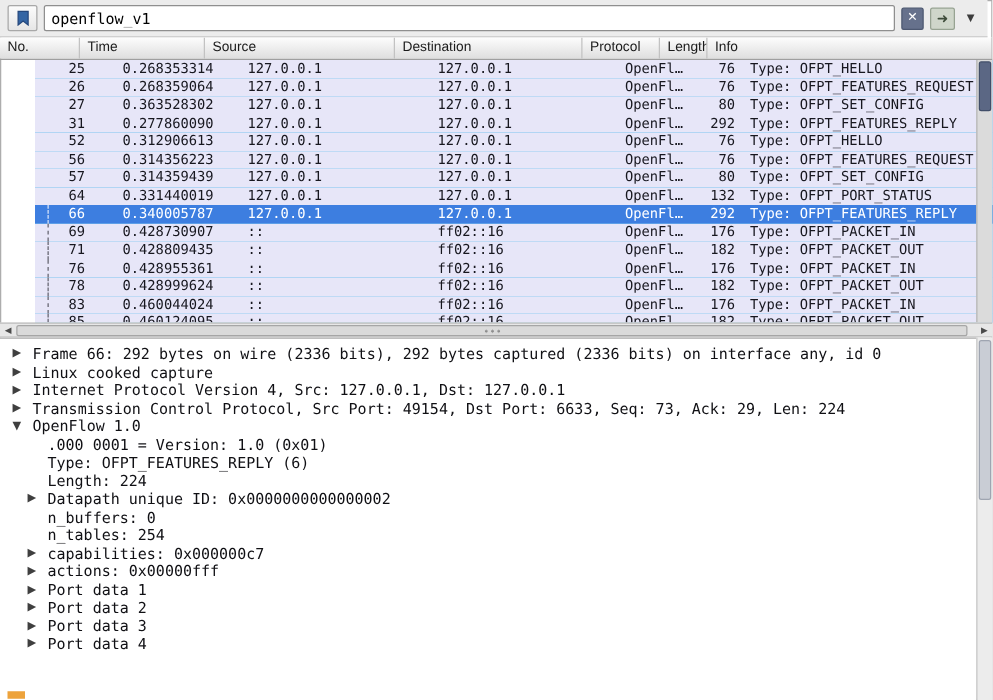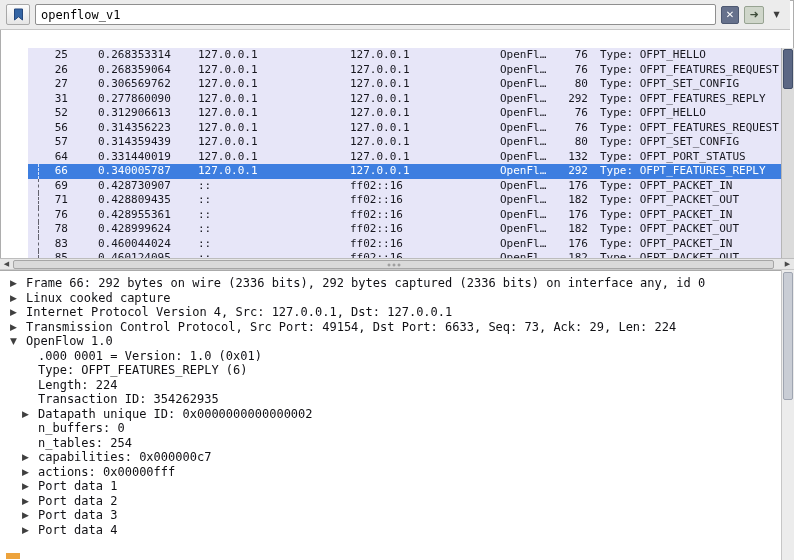--- a/index.html
+++ b/index.html
@@ -64,20 +64,29 @@
       <svg width="11" height="13" viewBox="0 0 11 13">
         <path d="M1.5 1 h8 v11 l-4 -3.2 l-4 3.2 z" style="fill:var(--bookmark,#3465a4)" stroke="#24477c" stroke-width="1"></path>
       </svg>
     </div>
     <input id="filter-input" type="text" value="openflow_v1" style="">
     <button class="fbtn" id="clear-btn"><span>✕</span></button>
     <button class="fbtn" id="apply-btn"><span>➜</span></button>
     <button class="fbtn" id="dropdown-btn"><span>▼</span></button>
   </div>
 
+  <div id="pheader">
+      <span class="hc no">No.</span>
+      <span class="hc time">Time</span>
+      <span class="hc src">Source</span>
+      <span class="hc dst">Destination</span>
+      <span class="hc proto">Protocol</span>
+      <span class="hc len">Length</span>
+      <span class="hc info">Info</span>
+    </div>
 
   <div id="prows">
   <div class="prow">
     <span class="c no">25</span>
     <span class="c time">0.268353314</span>
     <span class="c src">127.0.0.1</span>
     <span class="c dst">127.0.0.1</span>
     <span class="c proto">OpenFl…</span>
     <span class="c len">76</span>
     <span class="c info">Type: OFPT_HELLO</span>
@@ -88,21 +97,21 @@
     <span class="c time">0.268359064</span>
     <span class="c src">127.0.0.1</span>
     <span class="c dst">127.0.0.1</span>
     <span class="c proto">OpenFl…</span>
     <span class="c len">76</span>
     <span class="c info">Type: OFPT_FEATURES_REQUEST</span>
   </div>
 
   <div class="prow">
     <span class="c no">27</span>
-    <span class="c time">0.306569762</span>
+    <span class="c time">0.363528302</span>
     <span class="c src">127.0.0.1</span>
     <span class="c dst">127.0.0.1</span>
     <span class="c proto">OpenFl…</span>
     <span class="c len">80</span>
     <span class="c info">Type: OFPT_SET_CONFIG</span>
   </div>
 
   <div class="prow">
     <span class="c no">31</span>
     <span class="c time">0.277860090</span>
@@ -270,24 +279,20 @@
   <div class="drow lvl1">
     <span class="arrow"></span>
     <span class="dtext">Type: OFPT_FEATURES_REPLY (6)</span>
   </div>
 
   <div class="drow lvl1">
     <span class="arrow"></span>
     <span class="dtext">Length: 224</span>
   </div>
 
-  <div class="drow lvl1">
-    <span class="arrow"></span>
-    <span class="dtext">Transaction ID: 354262935</span>
-  </div>
 
   <div class="drow lvl1">
     <span class="arrow">▶</span>
     <span class="dtext">Datapath unique ID: 0x0000000000000002</span>
   </div>
 
   <div class="drow lvl1">
     <span class="arrow"></span>
     <span class="dtext">n_buffers: 0</span>
   </div>

